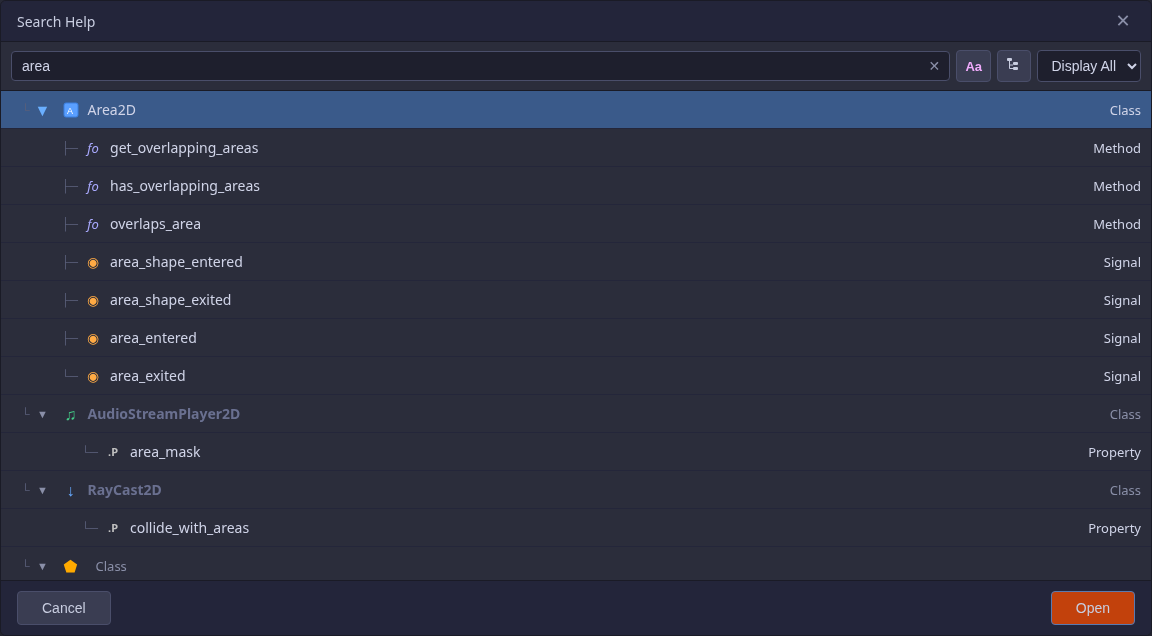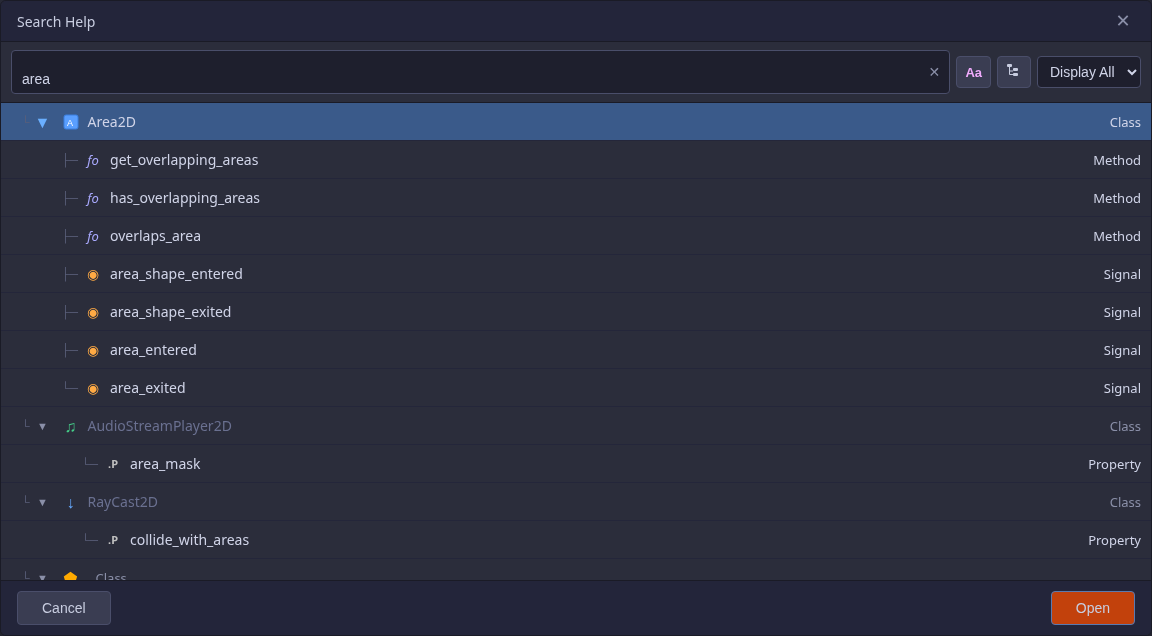--- a/index.html
+++ b/index.html
@@ -66,21 +66,21 @@
       display: flex;
       align-items: center;
     }
     .search-input {
       width: 100%;
       background: #1e1f2d;
       border: 1px solid #4a4e6a;
       border-radius: 4px;
       color: #d0d4e8;
       font-size: 14px;
-      padding: 20px 30px 6px 10px;
+      padding: 6px 30px 6px 10px;
       outline: none;
     }
     .clear-btn {
       position: absolute;
       right: 6px;
       background: none;
       border: none;
       color: #8a8fa8;
       font-size: 14px;
       cursor: pointer;
@@ -116,20 +116,21 @@
     }
     .display-all-select {
       background: transparent;
       border: none;
       color: #d0d4e8;
       font-size: 14px;
       padding: 0 8px;
       outline: none;
       cursor: pointer;
       height: 100%;
+      text-align: right;
     }
 
     .results-area {
       flex: 1;
       overflow-y: auto;
       overflow-x: hidden;
       background: #2b2d3b;
     }
     .results-area::-webkit-scrollbar { width: 8px; }
     .results-area::-webkit-scrollbar-track { background: #23253a; }
@@ -157,21 +158,21 @@
       justify-content: center;
       margin-right: 6px;
       flex-shrink: 0;
       font-size: 14px;
     }
     .row-label {
       flex: 1;
       color: #d0d4e8;
       font-size: 14px;
     }
-    .row-label.dimmed { color: #6a7090; }
+    .row-label.dimmed { color: #6a7090; font-weight: bold; }
     .row-type {
       color: #8a8fa8;
       font-size: 13px;
       margin-left: 8px;
       text-align: right;
     }
     .row-type.bright { color: #d0d4e8; }
 
     .tree-line {
       color: #5a5f7a;

